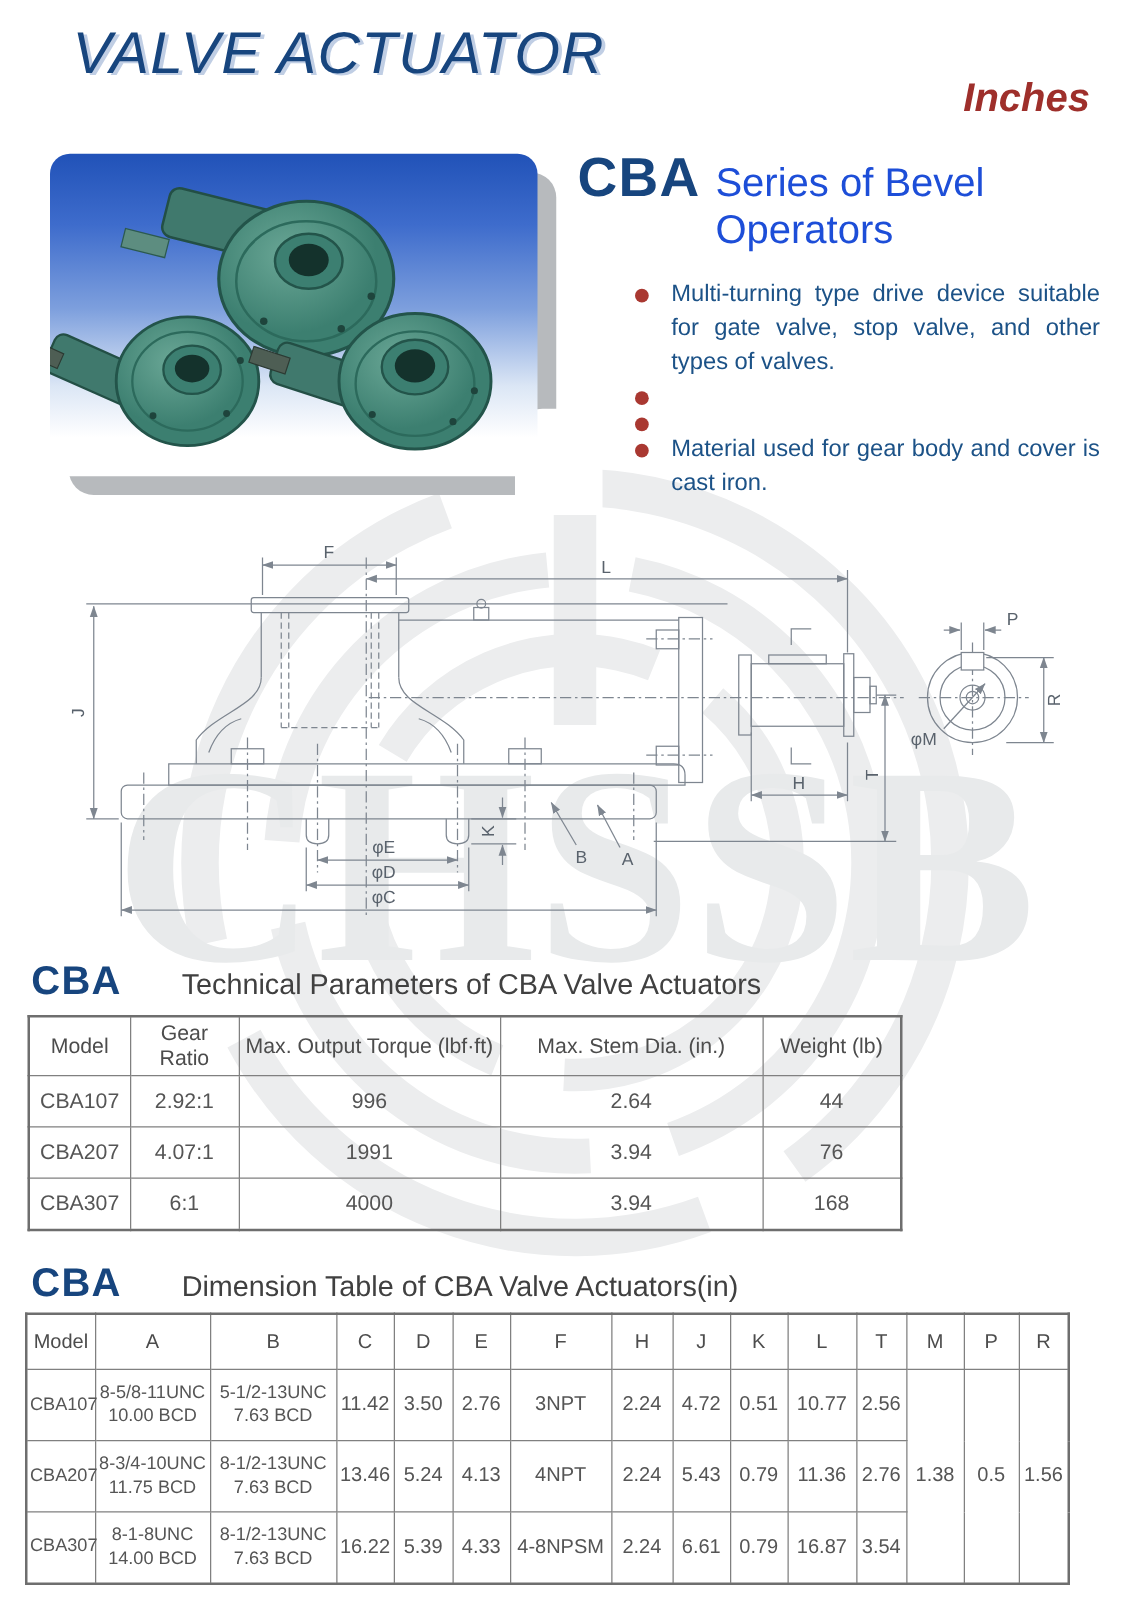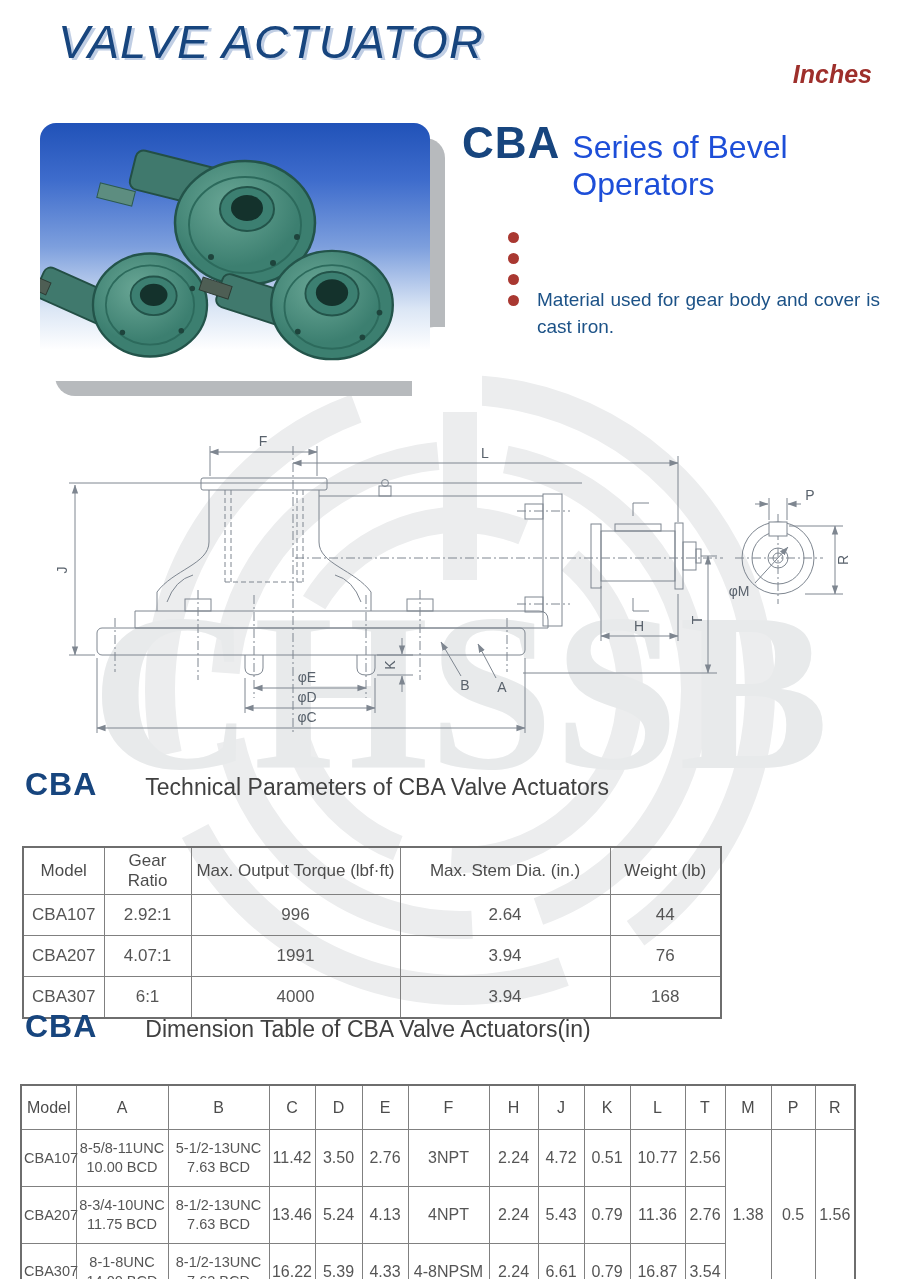--- a/index.html
+++ b/index.html
@@ -8,21 +8,21 @@
   #page{position:relative;width:900px;height:1279px;}
 
   
   #wm{top:330px;left:0;z-index:0;}
 
   .z{z-index:1;}
 
   
   #title{top:14px;left:58px;font-size:47px;font-weight:normal;font-style:italic;
     color:#17457e;letter-spacing:1px;text-shadow:3px 2px 0 rgba(140,165,205,.55);}
-  #units{top:60px;right:28px;font-size:25px;font-weight:bold;font-style:italic;color:#9e2f2b;}
+  #units{top:60px;right:28px;font-size:32px;font-weight:bold;font-style:italic;color:#9e2f2b;}
 
   
   #photo-shadow{top:138px;left:55px;width:390px;height:258px;background:#b7babd;border-radius:20px;}
   #photo-notch{top:327px;left:412px;width:70px;height:85px;background:#ffffff;border-top-left-radius:22px;}
   #photo{top:123px;left:40px;width:390px;height:258px;border-radius:16px;overflow:hidden;
     background:linear-gradient(180deg,#2152b8 0%,#3e6ccc 22%,#7d9fdd 48%,#dbe6f5 72%,#ffffff 88%);}
 
   
   #intro{top:118px;left:462px;width:418px;}
   #intro .hrow{display:flex;align-items:baseline;gap:12px;}
@@ -50,21 +50,21 @@
   .sect .stitle{font-size:23px;color:#404040;margin-left:20px;}
 
   
   table{border-collapse:collapse;table-layout:fixed;background:transparent;}
   th,td{border:1px solid #808080;text-align:center;vertical-align:middle;
     color:#555;font-weight:normal;padding:0 2px;}
   #t1{top:812px;left:22px;width:698px;}
   #t1 th{height:46px;font-size:17px;color:#4c4c4c;}
   #t1 td{font-size:17px;}
   #t1 tr.r{height:41px;}
-  #t1 table, #t2 table{border:2px solid #6e6e6e;margin-top:34px;}
+  #t1 table, #t2 table{border:2px solid #6e6e6e;}
   #t2{top:1050px;left:20px;width:834px;}
   #t2 th{height:43px;font-size:16px;color:#4c4c4c;}
   #t2 td{font-size:16px;}
   #t2 .sm{font-size:14.5px;line-height:19px;}
   #t2 tr.r{height:57px;}
 </style>
 </head>
 <body>
 
 <div id="page">
@@ -132,20 +132,21 @@
   </div>
 
   <div id="intro" class="abs z">
     <div class="hrow">
       <span class="cba-big">CBA</span>
       <span class="series">Series of Bevel Operators</span>
     </div>
     <div id="bullets">
       <div class="bullet">
         <span class="dot"></span>
+        <span class="btxt">Multi-turning type drive device suitable for gate valve, stop valve, and other types of valves.</span>
       </div>
       <div class="bullet">
         <span class="dot"></span>
       </div>
       <div class="bullet">
         <span class="dot"></span>
       </div>
       <div class="bullet">
         <span class="dot"></span>
         <span class="btxt">Material used for gear body and cover is cast iron.</span>

